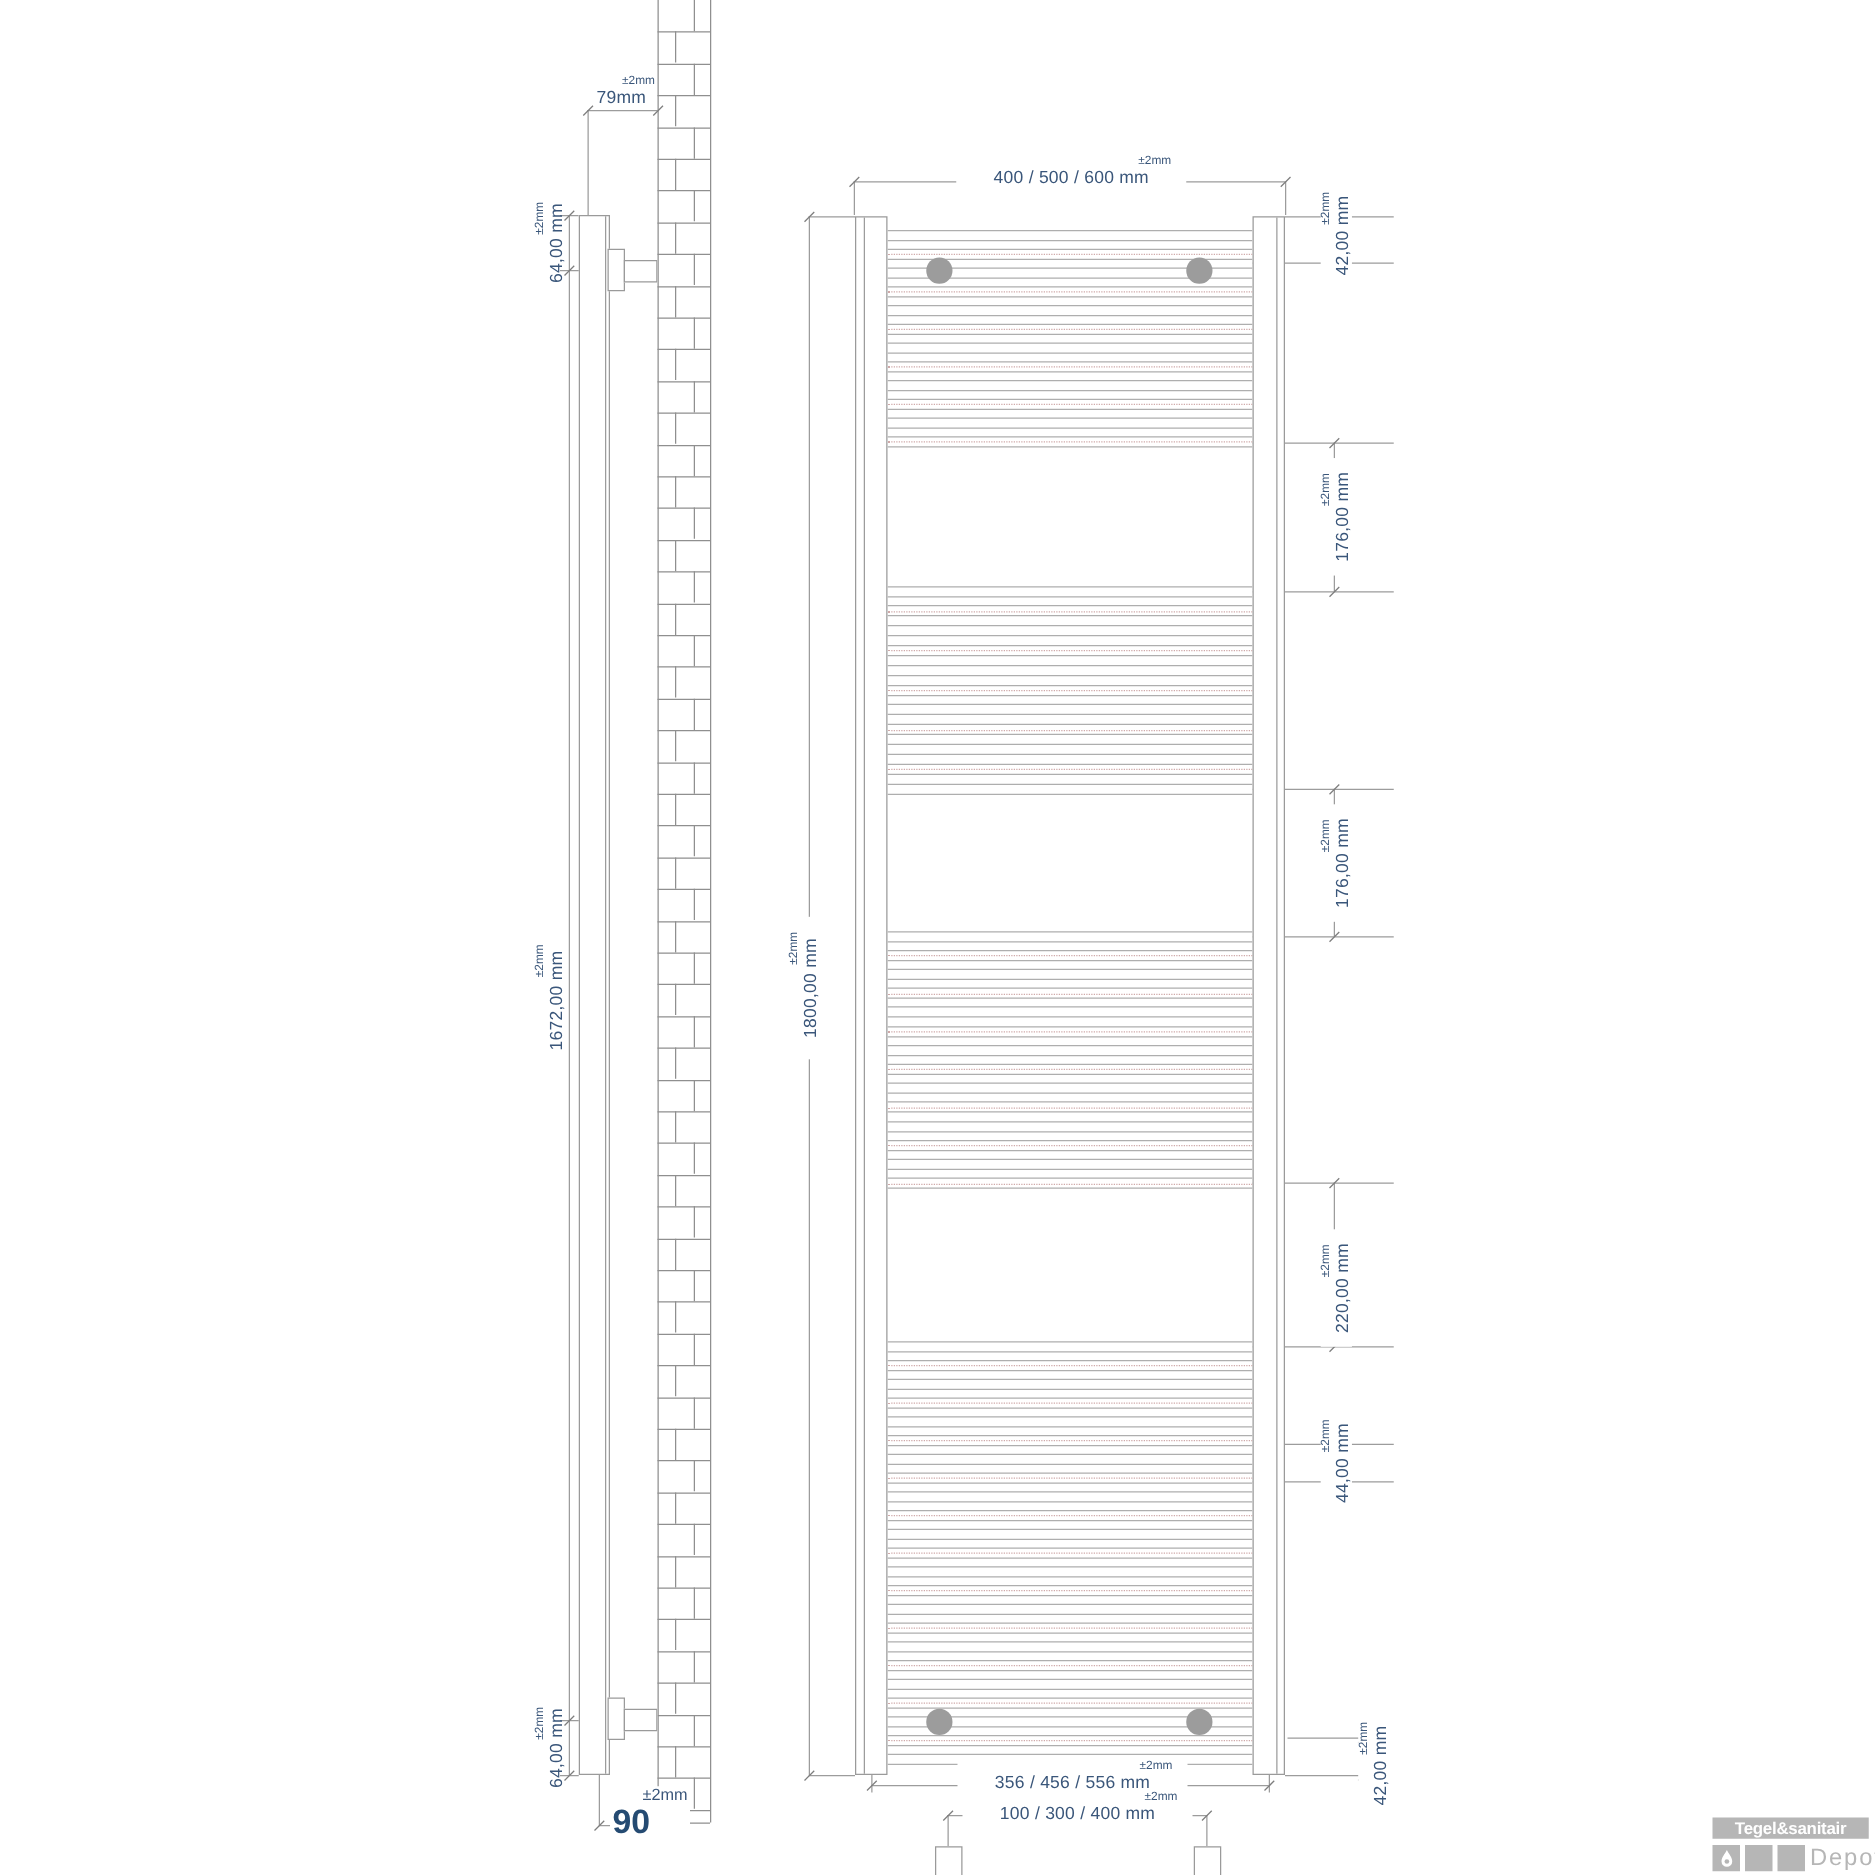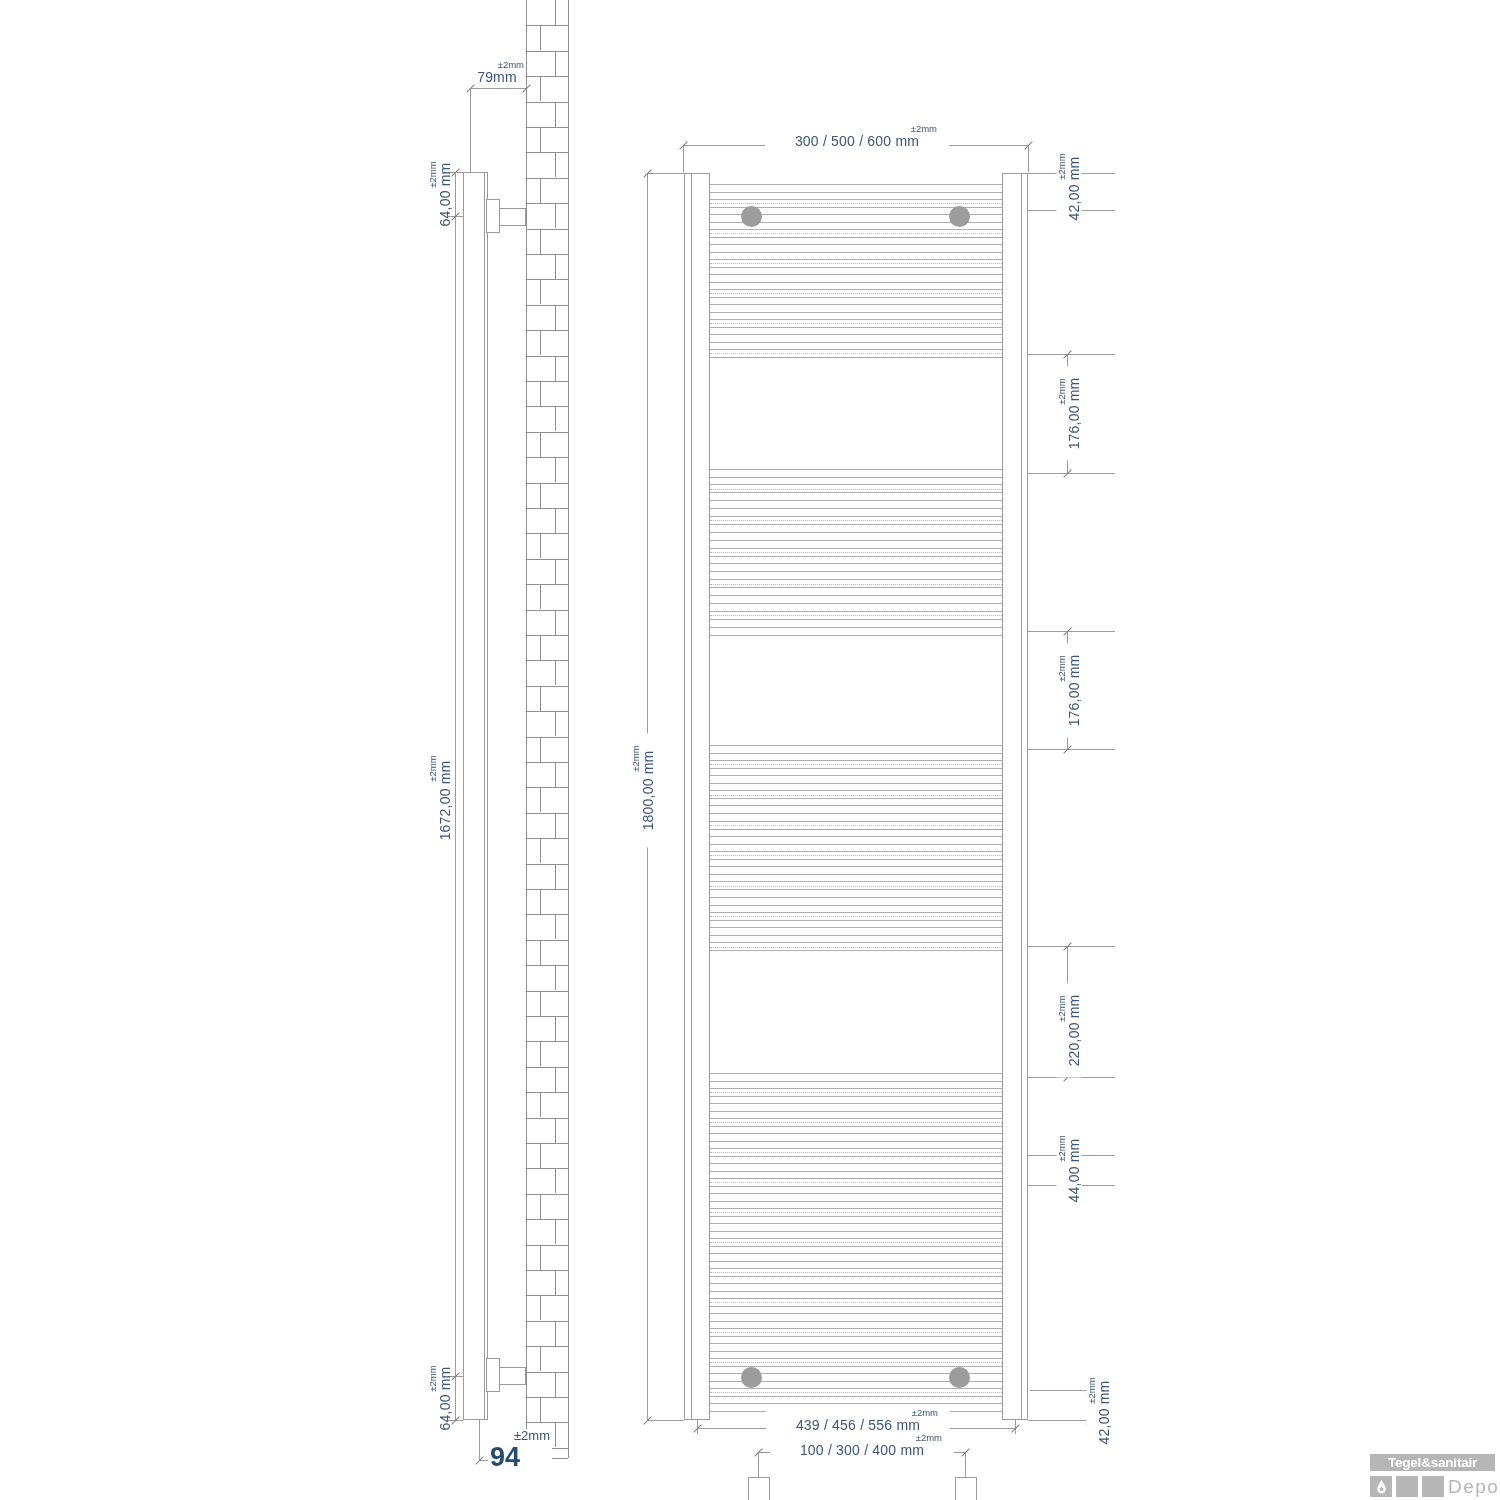--- a/index.html
+++ b/index.html
@@ -430,26 +430,26 @@
   <div class="dimlabel v" style="left: 385px; top: 788px; width: 110px; z-index: 5;">
     <span class="tol">±2mm</span>
     <span class="val">1672,00 mm</span>
   </div>
   <div class="dimlabel v" style="left: 397px; top: 1386px; width: 86px; z-index: 5;">
     <span class="tol">±2mm</span>
     <span class="val">64,00 mm</span>
   </div>
   <div class="dimlabel big64 bgw" style="left: 488px; top: 1429px; width: 60px; z-index: 5;">
     <span class="tol">±2mm</span>
-    <span class="val">94</span>
+    <span class="val">90</span>
   </div>
 
   <div class="dimlabel bgw" style="left: 765px; top: 124px; width: 180px; z-index: 5;">
     <span class="tol">±2mm</span>
-    <span class="val">300 / 500 / 600 mm</span>
+    <span class="val">400 / 500 / 600 mm</span>
   </div>
   <div class="dimlabel v bgw" style="left: 586px; top: 778px; width: 110px; z-index: 5;">
     <span class="tol">±2mm</span>
     <span class="val">1800,00 mm</span>
   </div>
   <div class="dimlabel v bgw" style="left: 1022px; top: 176px; width: 90px; z-index: 5;">
     <span class="tol">±2mm</span>
     <span class="val">42,00 mm</span>
   </div>
   <div class="dimlabel v bgw" style="left: 1022px; top: 401px; width: 90px; z-index: 5;">
@@ -467,21 +467,21 @@
   <div class="dimlabel v bgw" style="left: 1022px; top: 1158px; width: 90px; z-index: 5;">
     <span class="tol">±2mm</span>
     <span class="val">44,00 mm</span>
   </div>
   <div class="dimlabel v bgw" style="left: 1052px; top: 1400px; width: 90px; z-index: 5;">
     <span class="tol">±2mm</span>
     <span class="val">42,00 mm</span>
   </div>
   <div class="dimlabel bgw" style="left: 766px; top: 1408px; width: 180px; z-index: 5;">
     <span class="tol">±2mm</span>
-    <span class="val">439 / 456 / 556 mm</span>
+    <span class="val">356 / 456 / 556 mm</span>
   </div>
   <div class="dimlabel bgw" style="left: 770px; top: 1433px; width: 180px; z-index: 5;">
     <span class="tol">±2mm</span>
     <span class="val">100 / 300 / 400 mm</span>
   </div>
 
   <div class="logo-banner" style="left:1370px;top:1454px;width:125px;height:17px;">
     <span>Tegel&amp;sanitair</span>
   </div>
   <div class="logo-sq" style="left:1370px;top:1476px;width:22px;height:21px;">

